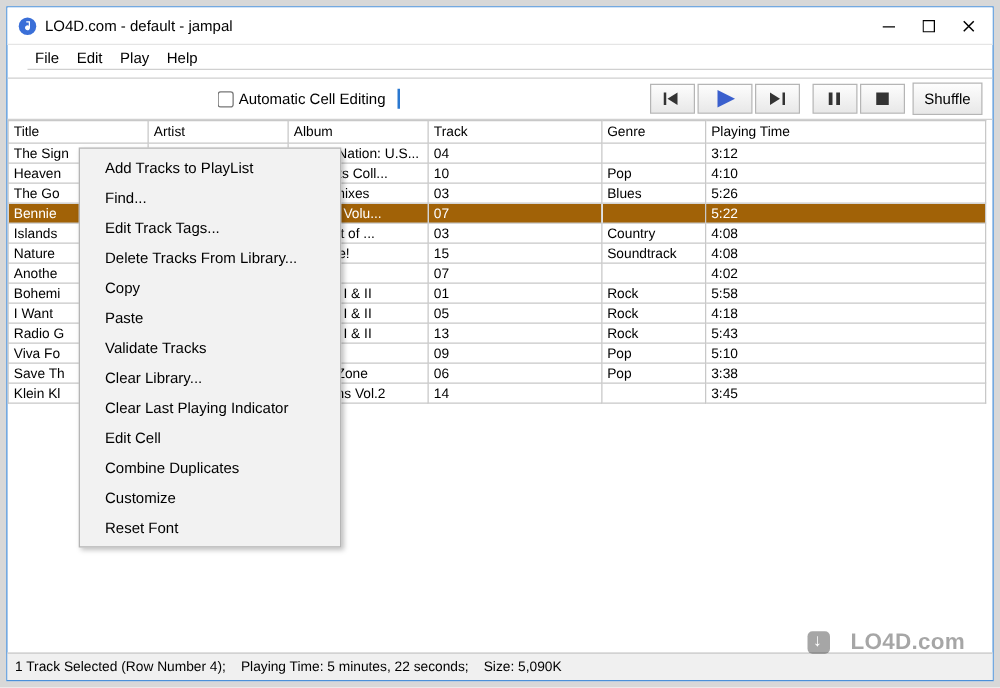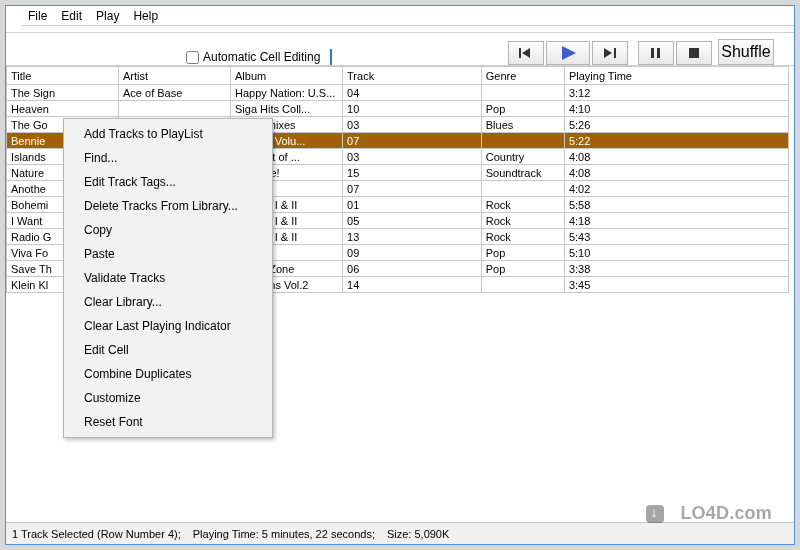--- a/index.html
+++ b/index.html
@@ -5,28 +5,28 @@
 * { box-sizing: border-box; margin: 0; padding: 0; font-family: "Segoe UI", Tahoma, sans-serif; }
 body { background: #d8d8d8; width: 800px; height: 550px; overflow: hidden; position: relative; }
 .window { position: absolute; top: 5px; left: 5px; width: 790px; height: 540px; background: #fff; border: 1px solid #4a90d9; display: flex; flex-direction: column; }
 .titlebar { height: 30px; background: #fff; display: flex; align-items: center; padding: 0 8px; border-bottom: 1px solid #e5e5e5; }
 .titlebar .icon { width: 16px; height: 16px; margin-right: 6px; }
 .titlebar .title { flex: 1; font-size: 12px; color: #000; }
 .winbtns { display: flex; gap: 18px; align-items: center; padding-right: 4px;}
 .winbtns span { width: 14px; height: 14px; display: inline-flex; align-items: center; justify-content: center; cursor: default; }
 .menubar { height: 20px; display: flex; align-items: center; padding: 0 6px; gap: 14px; font-size: 12px; border-bottom: 1px solid #d0d0d0; margin-left: 16px; }
 .menubar span { cursor: default; }
-.toolbar { height: 34px; border-top: 1px solid #d0d0d0; border-bottom: 1px solid #d0d0d0; margin-top: 6px; display: flex; align-items: flex-end; padding: 0 20px; font-size: 12px; }
+.toolbar { height: 34px; border-top: 1px solid #d0d0d0; border-bottom: 1px solid #d0d0d0; margin-top: 6px; display: flex; align-items: center; padding: 0 8px; font-size: 12px; }
 .toolbar .center { display: flex; align-items: center; gap: 4px; margin-left: 160px; }
 .toolbar .center input[type=checkbox]{ width:13px; height:13px; }
 .toolbar .spacer { flex: 1; }
 .ctrlbtn { width: 36px; height: 24px; border: 1px solid #b5b5b5; background: linear-gradient(#fdfdfd,#e8e8e8); display: inline-flex; align-items: center; justify-content: center; margin-left: 2px; cursor: default; }
 .ctrlbtn.wide { width: 44px; }
 .ctrlbtn.play svg { fill:#3a5fcd; }
-.shuffle { width: 56px; height: 26px; border: 1px solid #b5b5b5; background: linear-gradient(#fdfdfd,#e8e8e8); font-size: 16px; display: inline-flex; align-items:center; justify-content:center; margin-left: 6px; }
+.shuffle { width: 56px; height: 26px; border: 1px solid #b5b5b5; background: linear-gradient(#fdfdfd,#e8e8e8); font-size: 12px; display: inline-flex; align-items:center; justify-content:center; margin-left: 6px; }
 .indicator { width:2px; height:16px; background:#2a78d0; margin-left:6px;}
 .tablewrap { flex: 1; overflow: hidden; position: relative; }
 table { border-collapse: collapse; table-layout: fixed; width: 783px; font-size: 11px; }
 th { text-align: left; font-weight: normal; border: 1px solid #c8c8c8; padding: 2px 4px; height: 18px; background: #fff; }
 td { border: 1px solid #c8c8c8; padding: 1px 4px; height: 16px; overflow: hidden; white-space: nowrap; text-overflow: clip; }
 tr.sel td { background: #a16207; color: #fff; }
 col.c0{width:105px} col.c1{width:105px} col.c2{width:105px} col.c3{width:130px} col.c4{width:78px} col.c5{width:210px}
 .ctxmenu { position: absolute; top: 118px; left: 63px; width: 210px; background: #f2f2f2; border: 1px solid #b5b5b5; box-shadow: 2px 2px 4px rgba(0,0,0,.25); font-size: 12px; padding: 3px 2px; z-index: 50; }
 .ctxmenu .item { padding: 5px 14px 5px 18px; cursor: default; white-space: nowrap; }
 .statusbar { height: 22px; border-top: 1px solid #c8c8c8; background: #f0f0f0; font-size: 11px; display: flex; align-items: center; padding: 0 6px; }
@@ -35,20 +35,46 @@
 .watermark { position: absolute; right: 28px; bottom: 26px; color: rgba(0,0,0,.35); font-size: 18px; font-weight: 600; letter-spacing: .2px; display:flex; align-items:center; gap:16px; pointer-events:none; z-index:60;}
 .watermark .wicon { width:18px; height:18px; background: rgba(0,0,0,.35); border-radius:4px; position:relative; }
 .watermark .wicon::after{content:"↓"; color:#fff; position:absolute; left:4px; top:-1px; font-size:14px;}
 svg { display:block; }
 </style>
 </head>
 <body>
 
 <div class="window">
 
+  <div class="titlebar">
+    <span class="icon">
+      <svg viewBox="0 0 16 16" width="16" height="16">
+          <circle cx="8" cy="8" r="7" fill="#3a6fd8"></circle>
+          <path d="M10 4v5.2a2 2 0 1 1-1-1.7V5H7V4z" fill="#fff"></path>
+        </svg>
+    </span>
+    <span class="title">LO4D.com - default - jampal</span>
+    <div class="winbtns">
+      <span>
+          <svg width="10" height="10">
+            <rect y="5" width="10" height="1" fill="#000"></rect>
+          </svg>
+        </span>
+      <span>
+          <svg width="10" height="10">
+            <rect x="0.5" y="0.5" width="9" height="9" fill="none" stroke="#000"></rect>
+          </svg>
+        </span>
+      <span>
+          <svg width="10" height="10">
+            <path d="M1 1l8 8M9 1l-8 8" stroke="#000" stroke-width="1.2"></path>
+          </svg>
+        </span>
+    </div>
+  </div>
 
   <div class="menubar">
     <span>File</span>
     <span>Edit</span>
     <span>Play</span>
     <span>Help</span>
   </div>
 
   <div class="toolbar">
     <div class="center">

